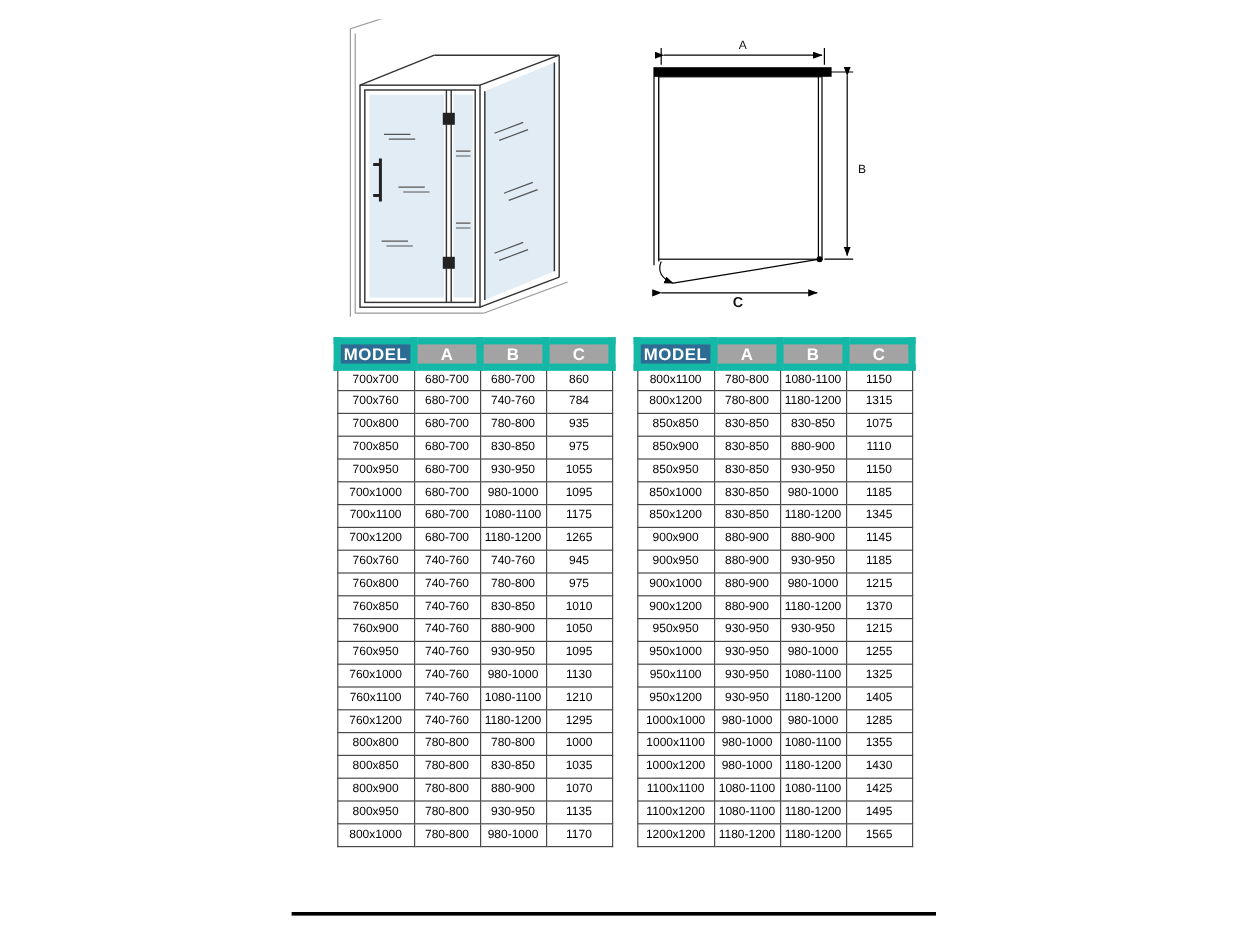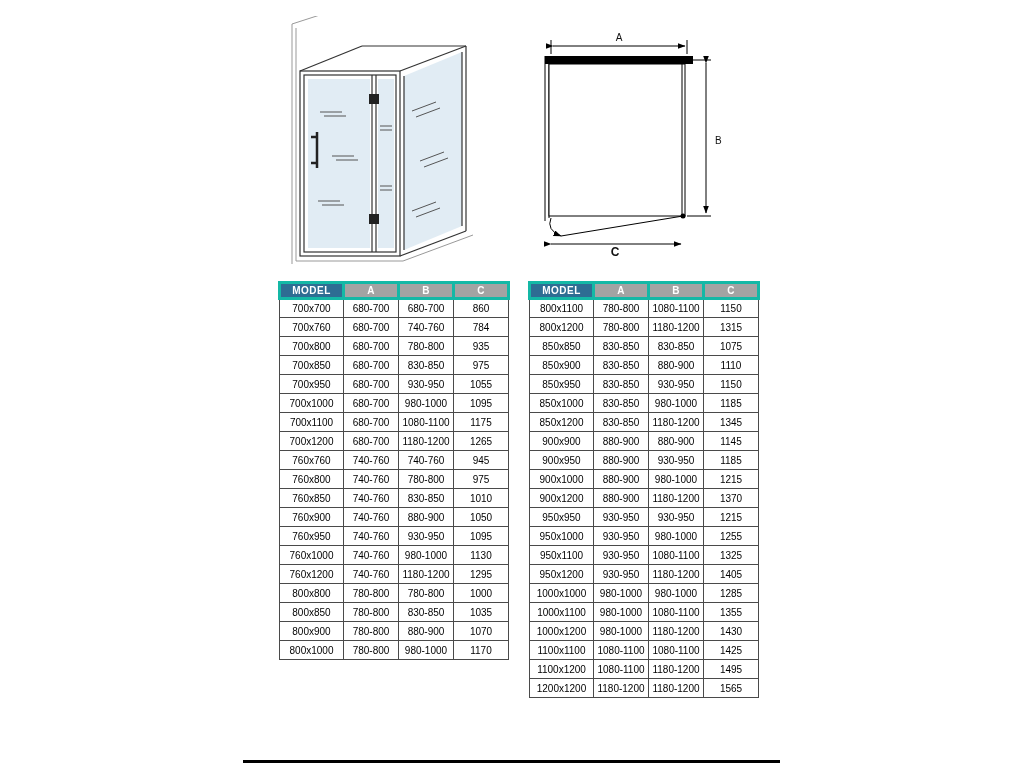--- a/index.html
+++ b/index.html
@@ -21,22 +21,22 @@
     border-collapse:collapse;
     font-size:10px;
     table-layout:fixed;
     width:230px;
     background:#fff;
   }
   .spec-table.t-left  { left:278px; top:281px; }
   .spec-table.t-right { left:528px; top:281px; }
 
   .spec-table th {
-    color:#fff; font-weight:bold; font-size:10px;
-    height:16px; border:3px solid #14b8a6; text-align:center;
+    color:#fff; font-weight:bold; font-size:14px;
+    height:16px; border:6px solid #14b8a6; text-align:center;
     letter-spacing:0.5px;
   }
   .spec-table th.model-h { background:var(--model-bg, #2e6d93); width:64px; }
   .spec-table th.dim-h   { background:var(--dim-bg,   #a3a3a3); width:55px; }
 
   .spec-table td {
     border:1px solid #4a4a4a;
     text-align:center;
     height:19px;
     padding:0 1px;
@@ -247,20 +247,26 @@
           <td>930-950</td>
           <td>1095</td>
         </tr>
         <tr>
           <td>760x1000</td>
           <td>740-760</td>
           <td>980-1000</td>
           <td>1130</td>
         </tr>
         <tr>
+          <td>760x1100</td>
+          <td>740-760</td>
+          <td>1080-1100</td>
+          <td>1210</td>
+        </tr>
+        <tr>
           <td>760x1200</td>
           <td>740-760</td>
           <td>1180-1200</td>
           <td>1295</td>
         </tr>
         <tr>
           <td>800x800</td>
           <td>780-800</td>
           <td>780-800</td>
           <td>1000</td>
@@ -269,20 +275,26 @@
           <td>800x850</td>
           <td>780-800</td>
           <td>830-850</td>
           <td>1035</td>
         </tr>
         <tr>
           <td>800x900</td>
           <td>780-800</td>
           <td>880-900</td>
           <td>1070</td>
+        </tr>
+        <tr>
+          <td>800x950</td>
+          <td>780-800</td>
+          <td>930-950</td>
+          <td>1135</td>
         </tr>
         <tr>
           <td>800x1000</td>
           <td>780-800</td>
           <td>980-1000</td>
           <td>1170</td>
         </tr>
       </tbody>
   </table>
 

